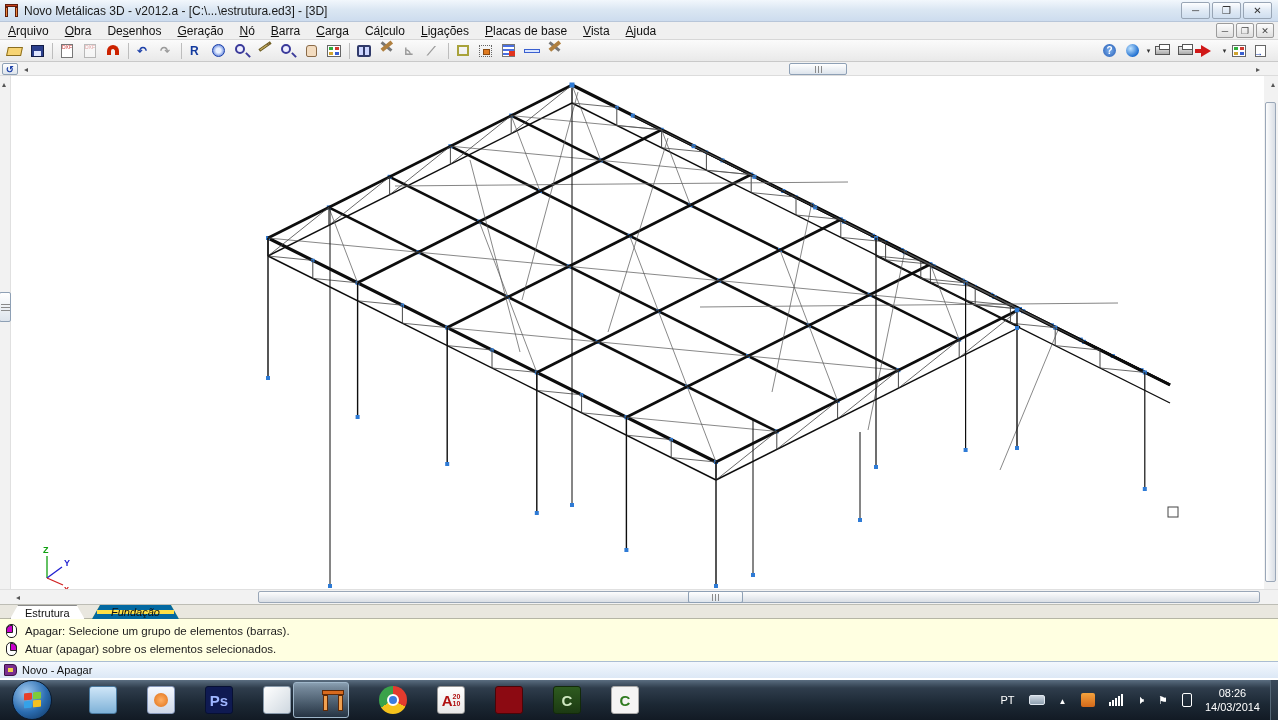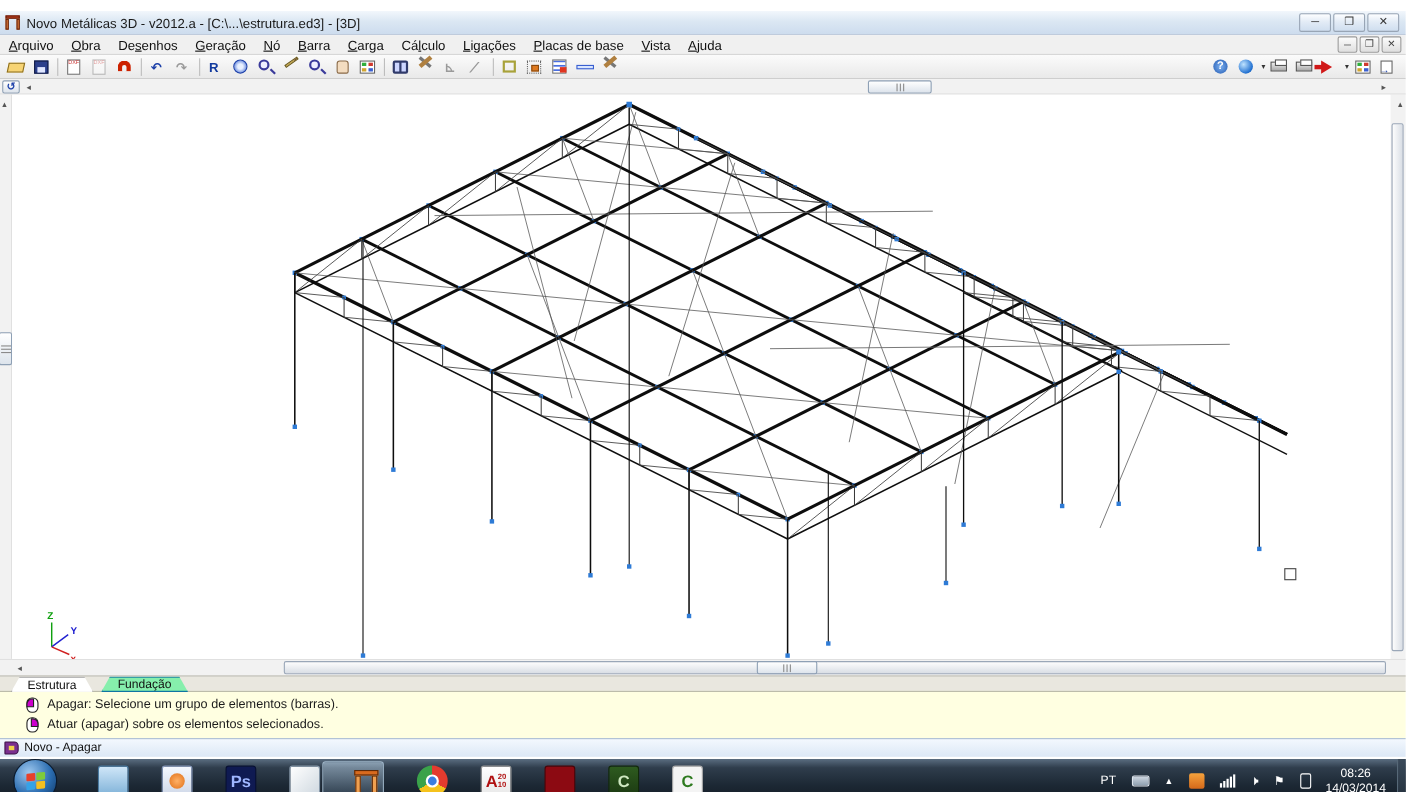--- a/index.html
+++ b/index.html
@@ -1,18 +1,18 @@
 <!DOCTYPE html>
 <html><head>
 <meta charset="utf-8">
 <style>
   * { margin:0; padding:0; box-sizing:border-box; }
   html,body { width:1278px; height:720px; overflow:hidden;
     font-family:"Liberation Sans","DejaVu Sans",sans-serif; background:#fff; }
-  #stage { position:relative; width:1278px; height:604px;margin-top:10px; }
+  #stage { position:relative; width:1278px; height:604px; }
 
   
   .titlebar { position:absolute; left:0; top:0; width:1278px; height:22px;
     background:linear-gradient(#f2f7fc,#dbe7f3 45%,#cddcee); border-bottom:1px solid #b8c6d9;
     display:flex; align-items:center; font-size:12px; color:#1a1a1a; }
   .appicon { width:15px; height:13px; margin:0 5px 0 4px; position:relative; }
   .appicon .p1{position:absolute;left:1px;top:0;width:13px;height:3px;background:#c8401e;border:1px solid #5e1d0c;}
   .appicon .p2{position:absolute;left:1px;top:3px;width:3px;height:10px;background:#e8853c;border:1px solid #5e1d0c;}
   .appicon .p3{position:absolute;left:11px;top:3px;width:3px;height:10px;background:#e8853c;border:1px solid #5e1d0c;}
   .winbtns { position:absolute; right:6px; top:2px; display:flex; }
@@ -84,24 +84,24 @@
   .vscroll-right { position:absolute; right:0; top:76px; width:14px; height:513px; background:#f2f2f2;}
   .vthumb { position:absolute; left:1px; width:11px; border:1px solid #9aa7b8; border-radius:2px; background:linear-gradient(90deg,#fdfdfd,#d9dee5);}
   .hscroll-bottom { position:absolute; left:0; top:589px; width:1278px; height:15px; background:#f2f2f2; border-top:1px solid #e0e0e0;}
   .hthumb { position:absolute; top:1px; height:12px; border:1px solid #9aa7b8; border-radius:2px; background:linear-gradient(#fdfdfd,#d9dee5);}
   #canvas { position:absolute; left:11px; top:76px; width:1253px; height:513px; background:#fff; }
   
   .tabbar { position:absolute; left:0; top:604px; width:1278px; height:14px; background:#e9e7df; border-top:1px solid #bdbdb5; font-size:11px;}
   .tab { position:absolute; top:0; height:14px; padding:0 14px; display:flex; align-items:center;
     clip-path:polygon(8px 0,calc(100% - 8px) 0,100% 100%,0 100%); color:#111;}
   .tab.active { background:#fff; border:1px solid #8a8a8a; border-bottom:none; z-index:2;}
-  .tab.idle { background:#86efac; border:1px solid #0369a1; z-index:1;}
+  .tab.idle { background:#fde047; border:5px solid #0369a1; z-index:1;font-style:italic;}
   
   .infopanel { position:absolute; left:0; top:618px; width:1278px; height:43px; background:#ffffe1;
-    border-top:1px solid #b5b5a5; font-size:11.5px; color:#1c1c1c; padding:3px 0 0 24px;}
+    border-top:1px solid #b5b5a5; font-size:11.5px; color:#1c1c1c; padding:3px 0 0 6px;}
   .msg { display:flex; align-items:center; height:18px; }
   .mouse { width:11px; height:14px; border:1px solid #222; border-radius:5px 5px 5px 5px; background:#fff; position:relative; margin-right:8px;}
   .mouse:after { content:""; position:absolute; top:0; width:5px; height:6px; background:#cc00cc; border:1px solid #222;}
   .mouse.left:after { left:-1px; border-radius:5px 0 0 0;}
   .mouse.right:after { right:-1px; border-radius:0 5px 0 0;}
   
   .statusbar { position:absolute; left:0; top:661px; width:1278px; height:17px;
     background:linear-gradient(#f3f8fe,#dcE8f6); border-top:1px solid #aabdd2; display:flex; align-items:center;
     font-size:11px; color:#111; padding-left:4px;}
   .book { width:13px; height:12px; background:#7a2f8f; border:1px solid #3c1347; border-radius:1px 4px 4px 1px; margin-right:5px; position:relative;}

